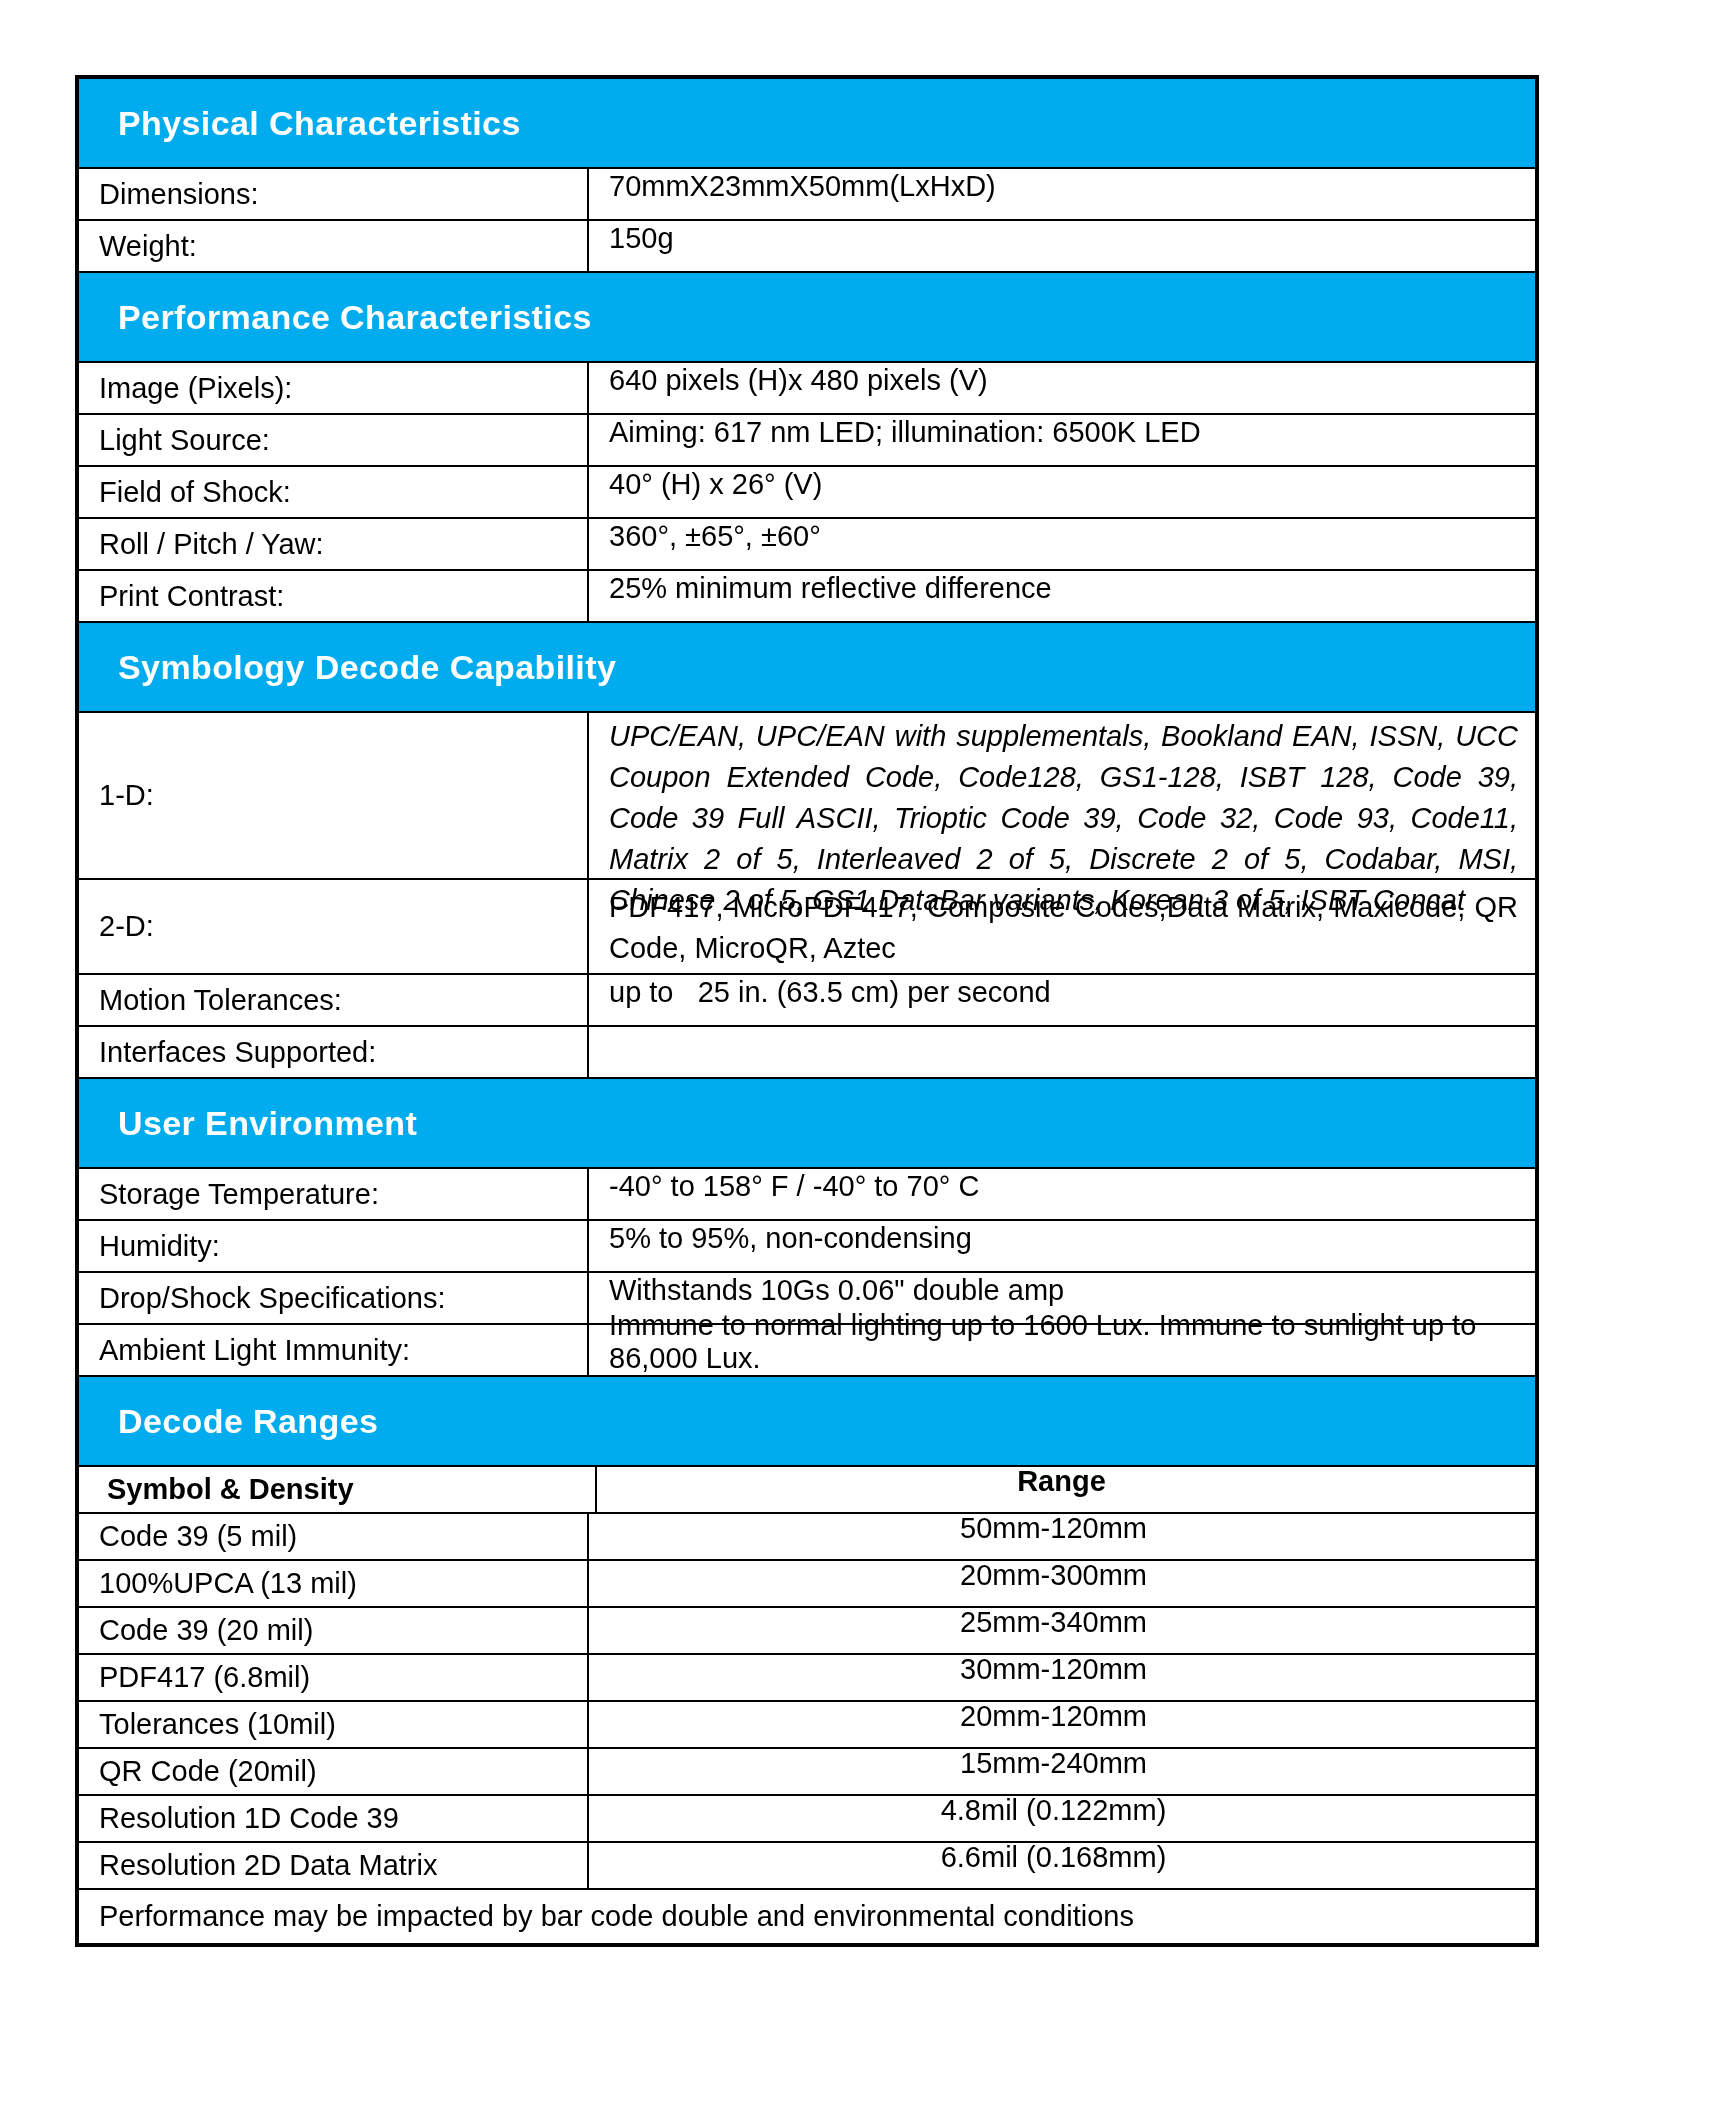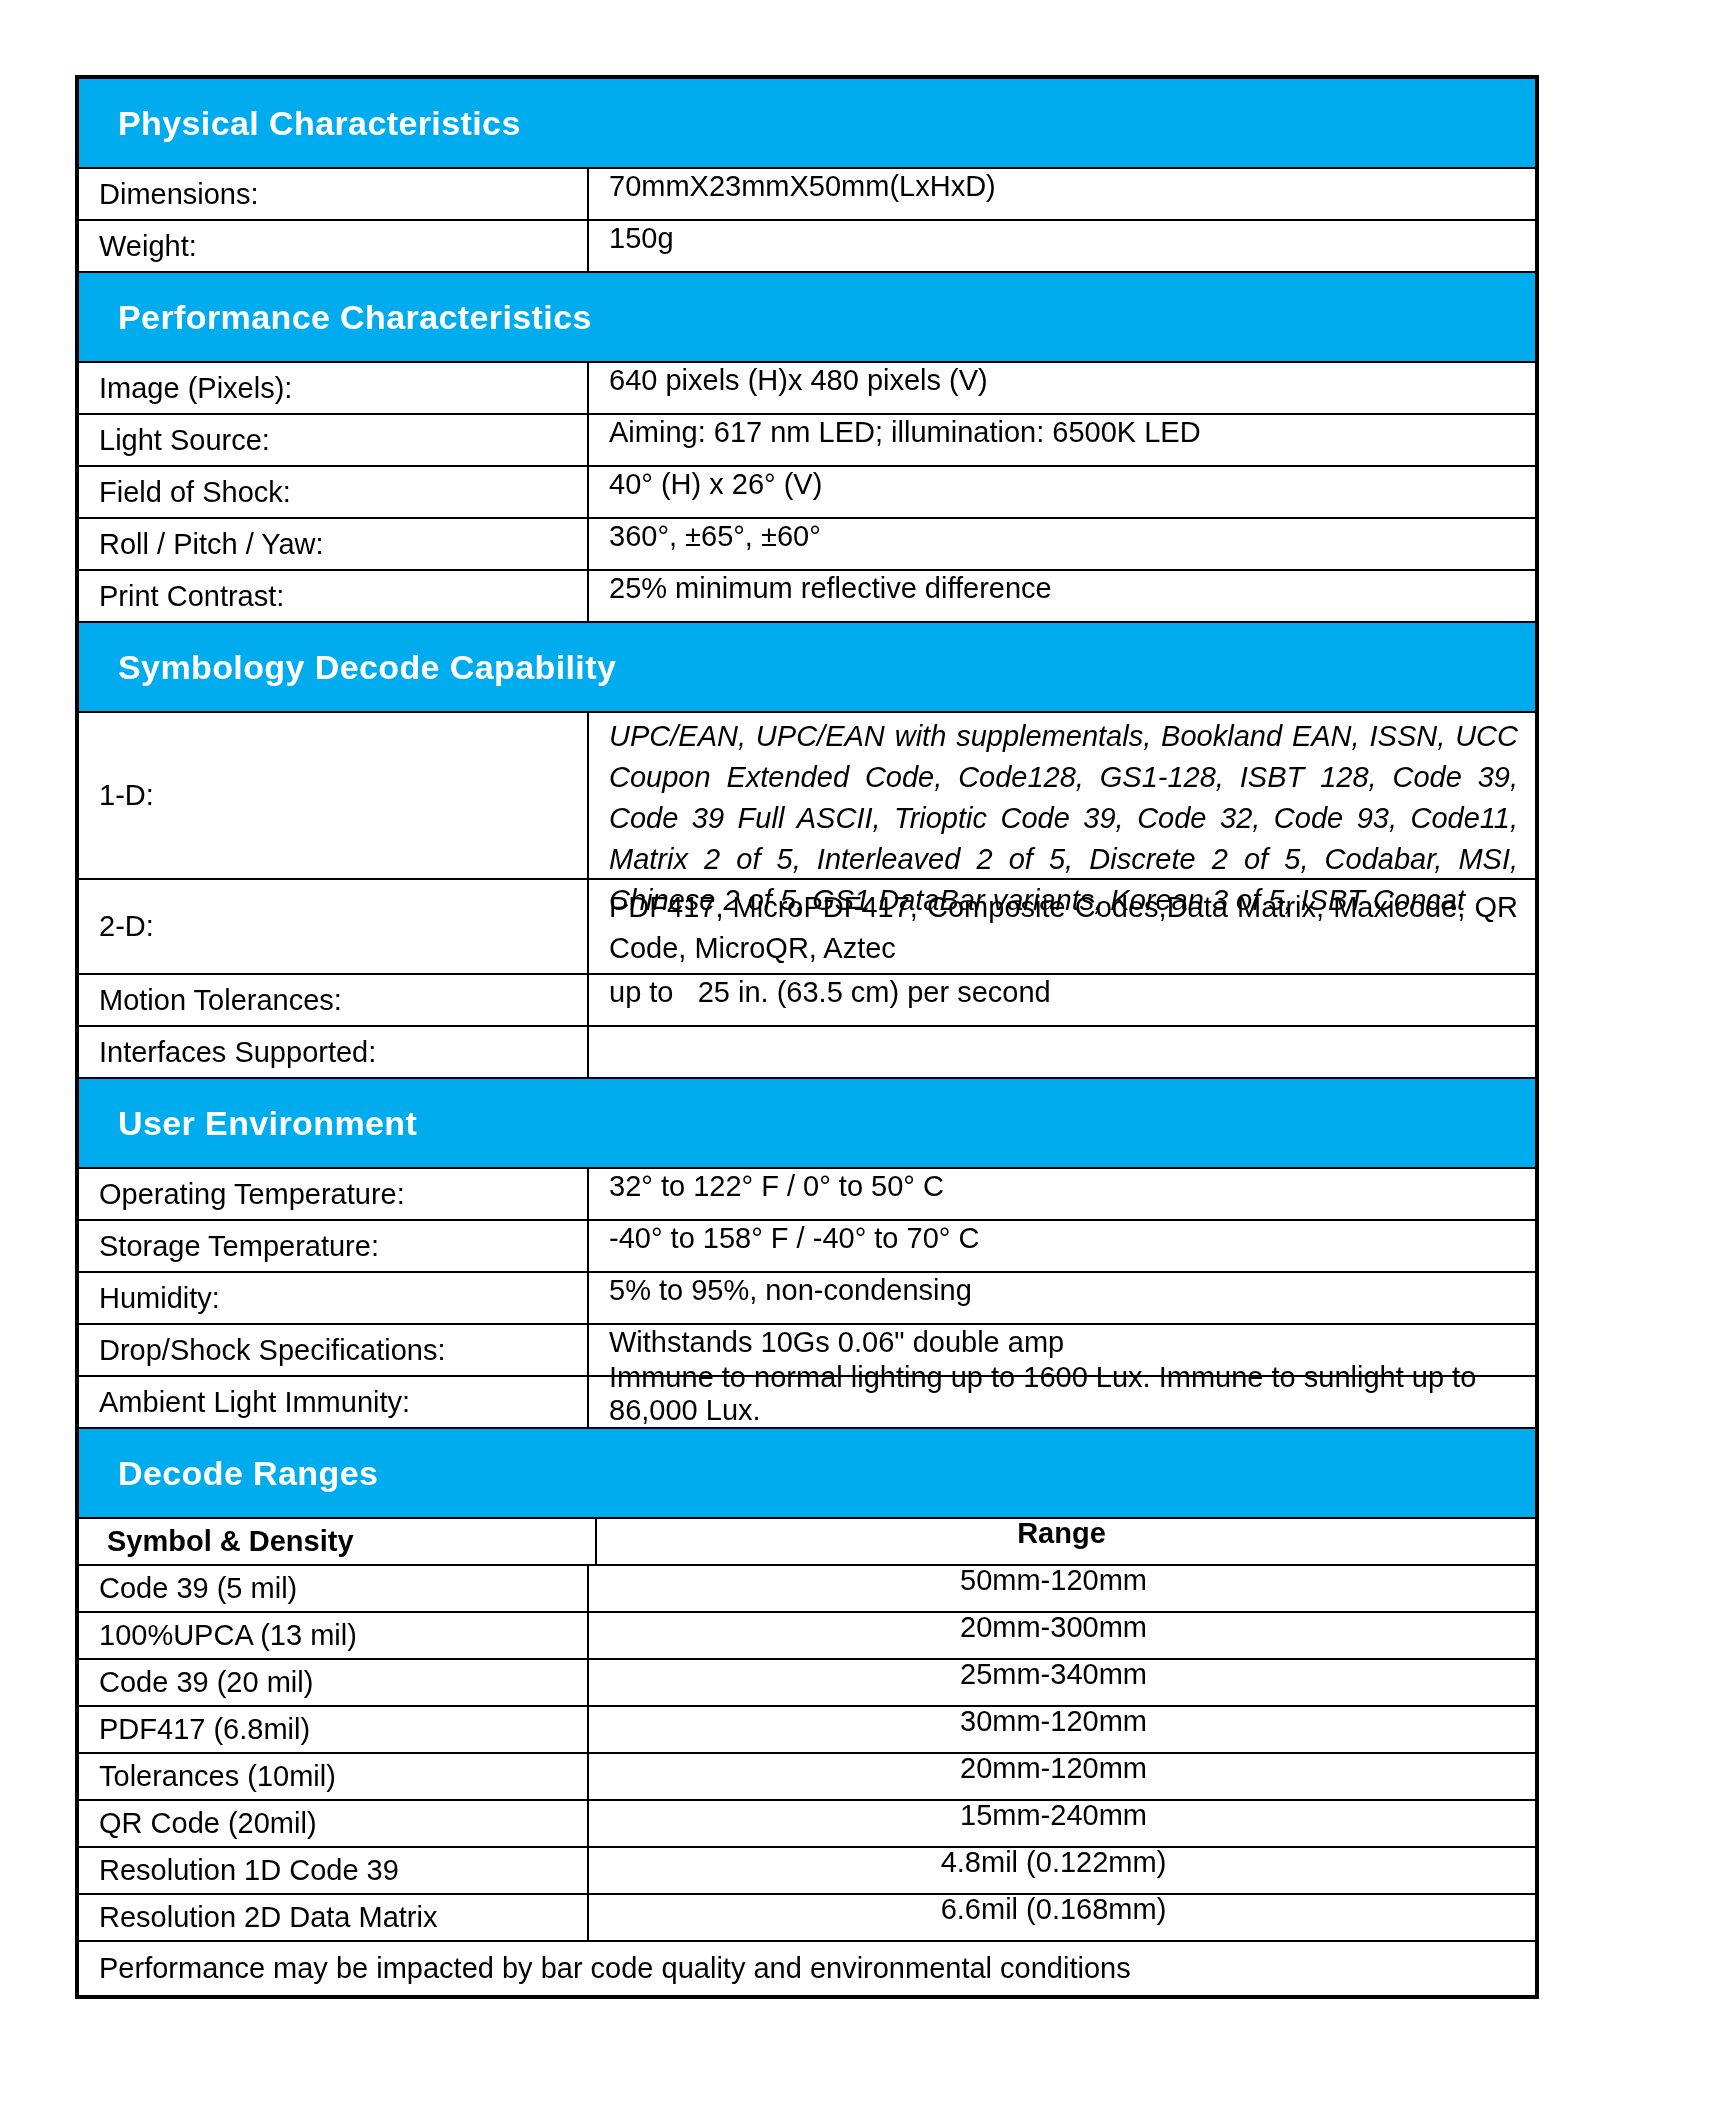--- a/index.html
+++ b/index.html
@@ -152,24 +152,20 @@
       <div class="c2">up to   25 in. (63.5 cm) per second</div>
     </div>
     <div class="row">
       <div class="c1">Interfaces Supported:</div>
     </div>
 
     <div class="band">
       <span>User Environment</span>
     </div>
     <div class="row">
-      <div class="c1">Operating Temperature:</div>
-      <div class="c2">32° to 122° F / 0° to 50° C</div>
-    </div>
-    <div class="row">
       <div class="c1">Storage Temperature:</div>
       <div class="c2">-40° to 158° F / -40° to 70° C</div>
     </div>
     <div class="row">
       <div class="c1">Humidity:</div>
       <div class="c2">5% to 95%, non-condensing</div>
     </div>
     <div class="row">
       <div class="c1">Drop/Shock Specifications:</div>
       <div class="c2">Withstands 10Gs 0.06" double amp</div>
@@ -213,18 +209,18 @@
     <div class="row decode">
       <div class="c1">Resolution 1D Code 39</div>
       <div class="c2">4.8mil (0.122mm)</div>
     </div>
     <div class="row decode">
       <div class="c1">Resolution 2D Data Matrix</div>
       <div class="c2">6.6mil (0.168mm)</div>
     </div>
 
     <div class="footnote-row no-border">
-      <span>Performance may be impacted by bar code quality and environmental conditions</span>
+      <span>Performance may be impacted by bar code double and environmental conditions</span>
     </div>
 
   </div>
 </div>
 
 
 </body></html>

